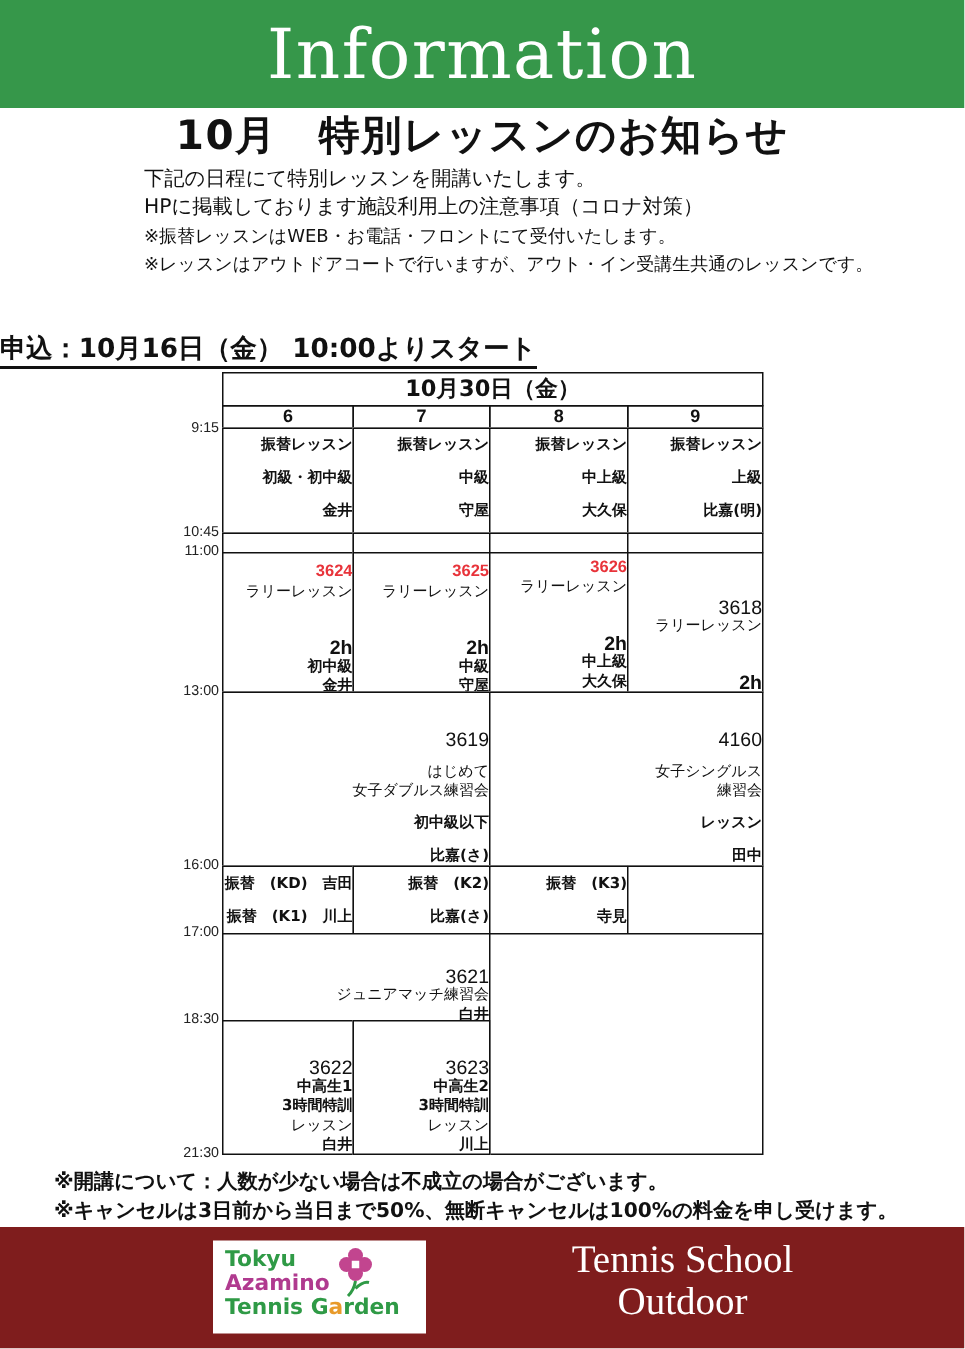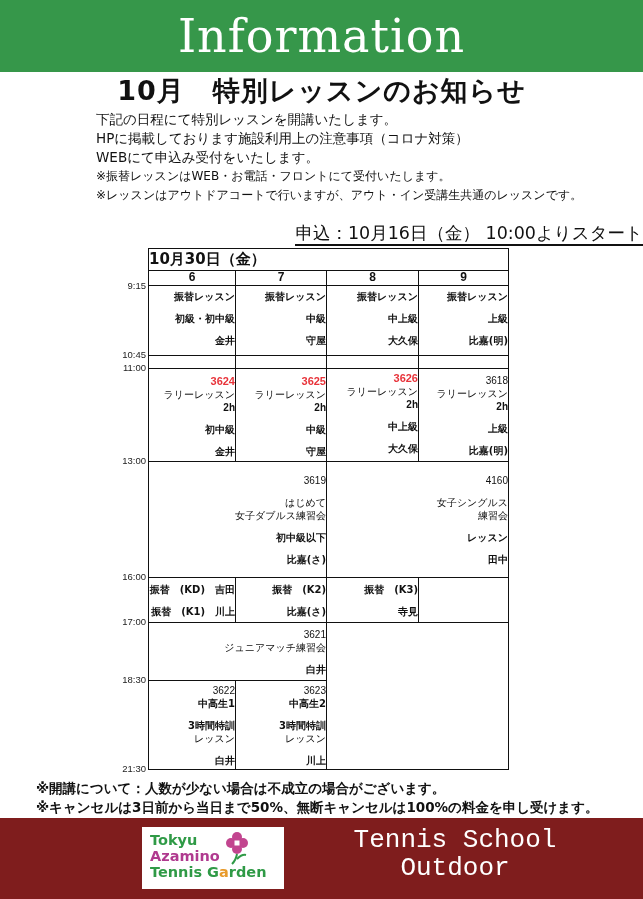--- a/index.html
+++ b/index.html
@@ -17,41 +17,41 @@
     }
     .title {
       position: absolute; left: 0; width: 643px; top: 74px; text-align: center;
       font-size: 27px; font-weight: bold; letter-spacing: 1px; line-height: 34px;
     }
     .intro {
       position: absolute; left: 96px; top: 110px; font-size: 13.5px; line-height: 19px;
     }
     .intro .small { font-size: 12px; line-height: 19px; }
     .apply {
-      position: absolute; left: 0; width: 643px; top: 221px; text-align: right;
-      font-size: 17.5px; font-weight: normal; line-height: 24px;
+      position: absolute; left: 0; width: 643px; top: 221px; text-align: left;
+      font-size: 17.5px; font-weight: bold; line-height: 24px;
     }
     .apply span { border-bottom: 2px solid #111; padding-bottom: 1px; }
 
     .time {
       position: absolute; font-family: "Liberation Sans", sans-serif; font-size: 9.5px; color: #222;
       width: 44px; text-align: right; left: 102px;
     }
     .cell {
       position: absolute; box-sizing: border-box; border: 1px solid #111;
       display: flex; flex-direction: column; align-items: flex-end; justify-content: center;
       text-align: center; font-size: 10px; line-height: 13px; font-weight: bold; background: #fff;
     }
     .cell .gap { height: 9px; }
     .cell .red { color: #e8333a; font-family: "Liberation Sans", sans-serif; font-size: 11px; }
-    .cell .num { font-family: "Liberation Sans", sans-serif; font-size: 10px; font-weight: normal; }
+    .cell .num { font-family: "Liberation Sans", sans-serif; font-size: 13px; font-weight: normal; margin-top: 24px; }
     .cell .nrm { font-weight: normal; }
     .date-header {
       position: absolute; left: 148px; top: 248px; width: 361px; height: 23px; box-sizing: border-box;
-      border: 1.5px solid #111; font-size: 15px; font-weight: bold; line-height: 20px;
+      border: 1.5px solid #111; text-align: center; font-size: 15px; font-weight: bold; line-height: 20px;
     }
     .colnum {
       position: absolute; top: 270px; height: 16px; box-sizing: border-box; border: 1.5px solid #111;
       text-align: center; font-size: 12px; font-weight: bold; line-height: 13px;
       font-family: "Liberation Sans", sans-serif;
     }
     .row-line { display: flex; gap: 10px; justify-content: center; }
 
     .notes {
       position: absolute; left: 36px; top: 779px; font-size: 13.5px; font-weight: bold; line-height: 19px;
@@ -64,36 +64,35 @@
       box-sizing: border-box; padding: 5px 8px; font-family: "DejaVu Sans", sans-serif; font-weight: bold;
       font-size: 14.5px; line-height: 16px;
     }
     .logo .l1 { color: #2f9a46; }
     .logo .l2 { color: #b03a8f; }
     .logo .l3 { color: #2f9a46; }
     .logo .a-accent { color: #e89a2a; }
     .flower { position: absolute; left: 80px; top: 5px; width: 30px; height: 34px; }
     .school {
       position: absolute; left: 300px; top: 8px; width: 310px; text-align: center; color: #fff;
-      font-family: Liberation Mono, monospace; font-size: 26px; line-height: 28px;
+      font-family: Liberation Serif, serif; font-size: 26px; line-height: 28px;
     }
   </style>
 </head>
 <body>
 
 <div class="top-banner">
   <h1>Information</h1>
 </div>
 
 <div class="title">10月　特別レッスンのお知らせ</div>
 
 <div class="intro">
   <div>下記の日程にて特別レッスンを開講いたします。</div>
   <div>HPに掲載しております施設利用上の注意事項（コロナ対策）</div>
-  <div>WEBにて申込み受付をいたします。</div>
   <div class="small">※振替レッスンはWEB・お電話・フロントにて受付いたします。</div>
   <div class="small">※レッスンはアウトドアコートで行いますが、アウト・イン受講生共通のレッスンです。</div>
 </div>
 
 <div class="apply">
   <span>申込：10月16日（金） 10:00よりスタート</span>
 </div>
 
 <div class="date-header">10月30日（金）</div>
 <div class="colnum" style="left:148px;width:88px;">6</div>

